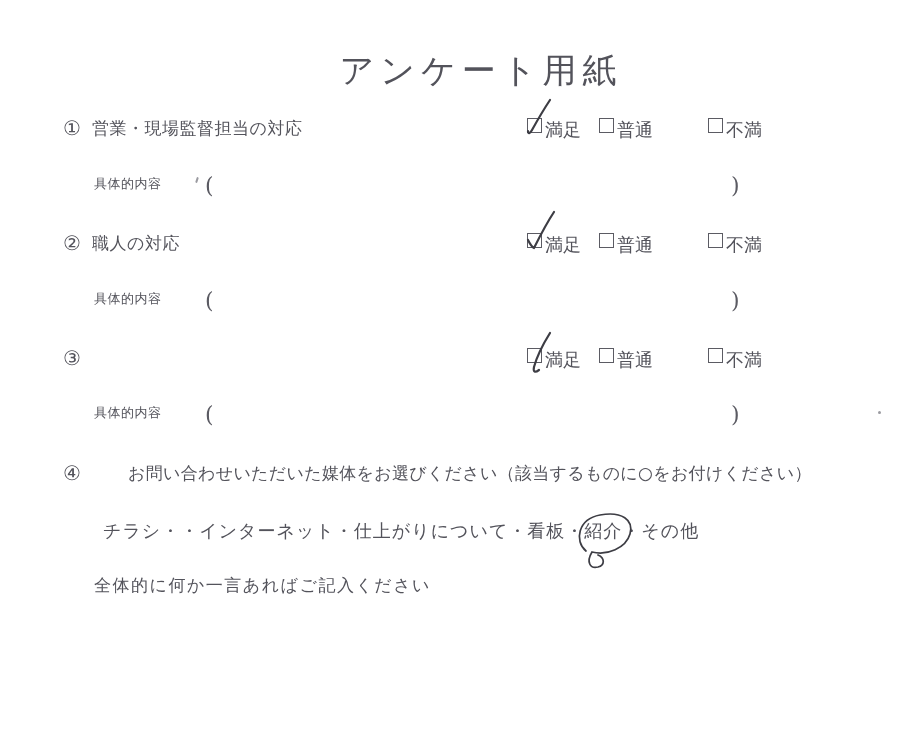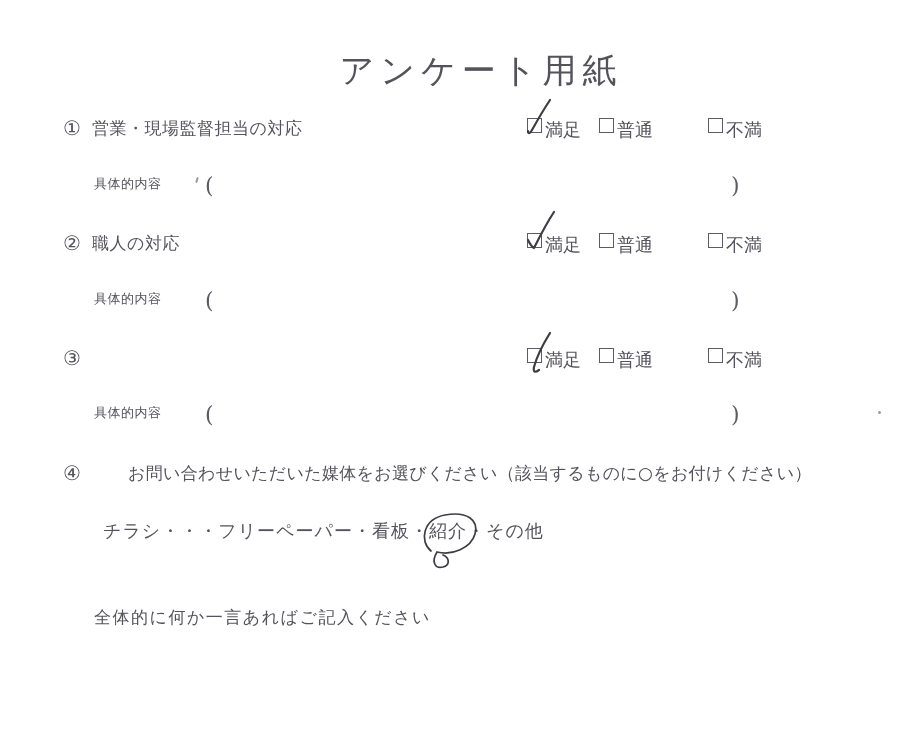--- a/index.html
+++ b/index.html
@@ -52,21 +52,21 @@
     position:absolute;left:103px;top:519px;
     display:flex;align-items:flex-start;
     font-size:18px;letter-spacing:1px;
     height:26px;white-space:nowrap;
   }
   .media-opt{position:relative;display:inline-block;}
   .circle-icon{position:absolute;left:-14px;top:-12px;overflow:visible;pointer-events:none;}
   .circle-icon path{fill:none;stroke:var(--pen);stroke-linecap:round;stroke-width:1.7;}
   .comment-prompt{
     position:absolute;left:94px;top:574px;
-    font-size:17px;letter-spacing:1.5px;white-space:nowrap;margin-top:32px;
+    font-size:17px;letter-spacing:1.5px;white-space:nowrap;
   }
   .rule{position:absolute;left:95px;width:743px;height:0;border-top:2px solid var(--rule);}
   .rule-1{top:655px;}
   .rule-2{top:711px;}
   .speck{position:absolute;background:#9b9ba1;}
   .speck-1{left:196px;top:177px;width:2px;height:6px;transform:rotate(18deg);border-radius:2px;}
   .speck-2{left:878px;top:411px;width:3px;height:3px;border-radius:50%;}
 </style>
 </head>
 <body>
@@ -157,22 +157,23 @@
 
   <div class="q-row" style="top:461px">
     <span class="q-num">④</span>
     <span class="q-label q4-label">お問い合わせいただいた媒体をお選びください（該当するものに○をお付けください）</span>
   </div>
 
   <div class="media-row">
       <span class="media-opt">チラシ</span>
       <span>・</span>
       <span>・</span>
+      <span class="media-opt">インターネット</span>
       <span>・</span>
-      <span class="media-opt">フリーペーパー</span>
+      <span class="media-opt">仕上がりについて</span>
       <span>・</span>
       <span class="media-opt">看板</span>
       <span>・</span>
       <span class="media-opt">紹介<svg class="circle-icon" width="68" height="66" viewBox="0 0 68 66">
     <path d="M16 44 C 4 34, 8 12, 30 8 C 52 4, 64 13, 60 27 C 56 41, 37 49, 22 45 C 16 55, 20 62, 28 60 C 35 58, 35 51, 28 48"></path>
   </svg></span>
       <span>・</span>
       <span class="media-opt">その他</span>
     </div>
 

